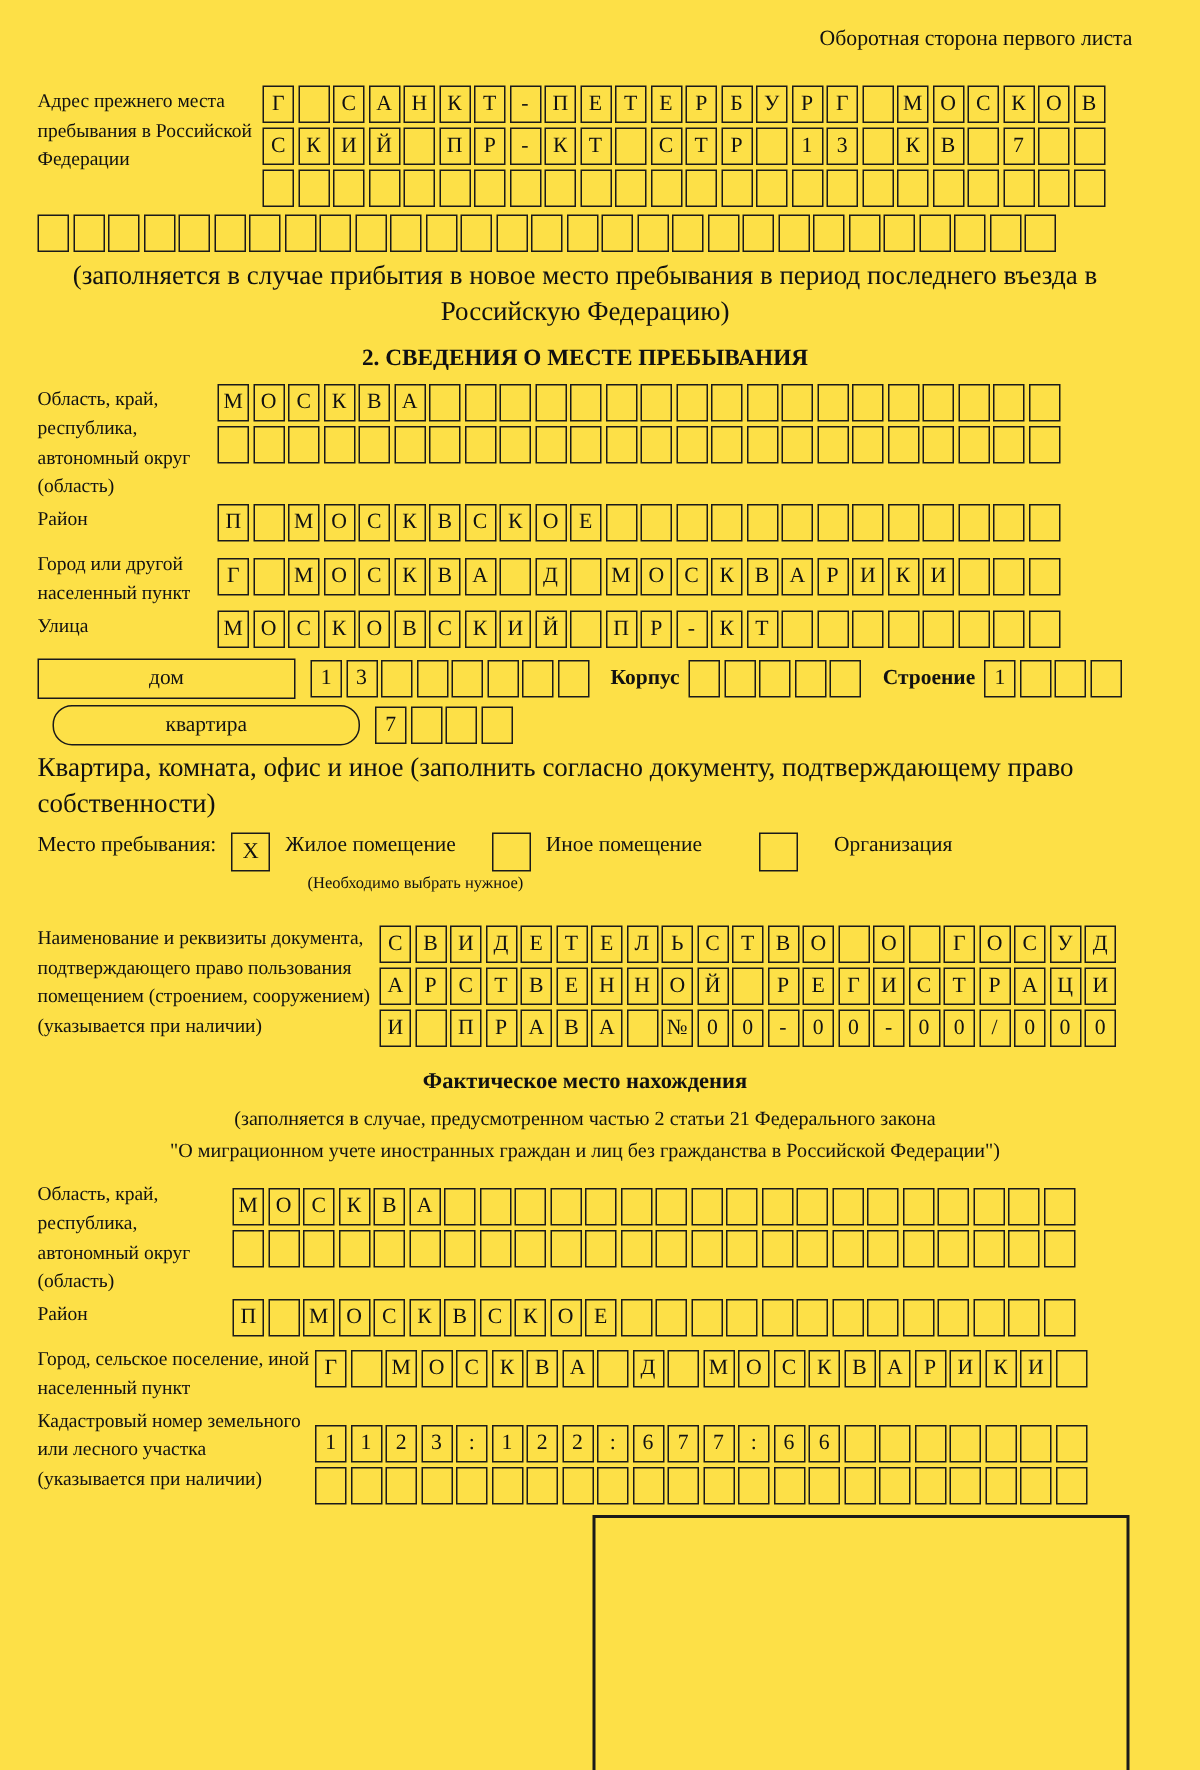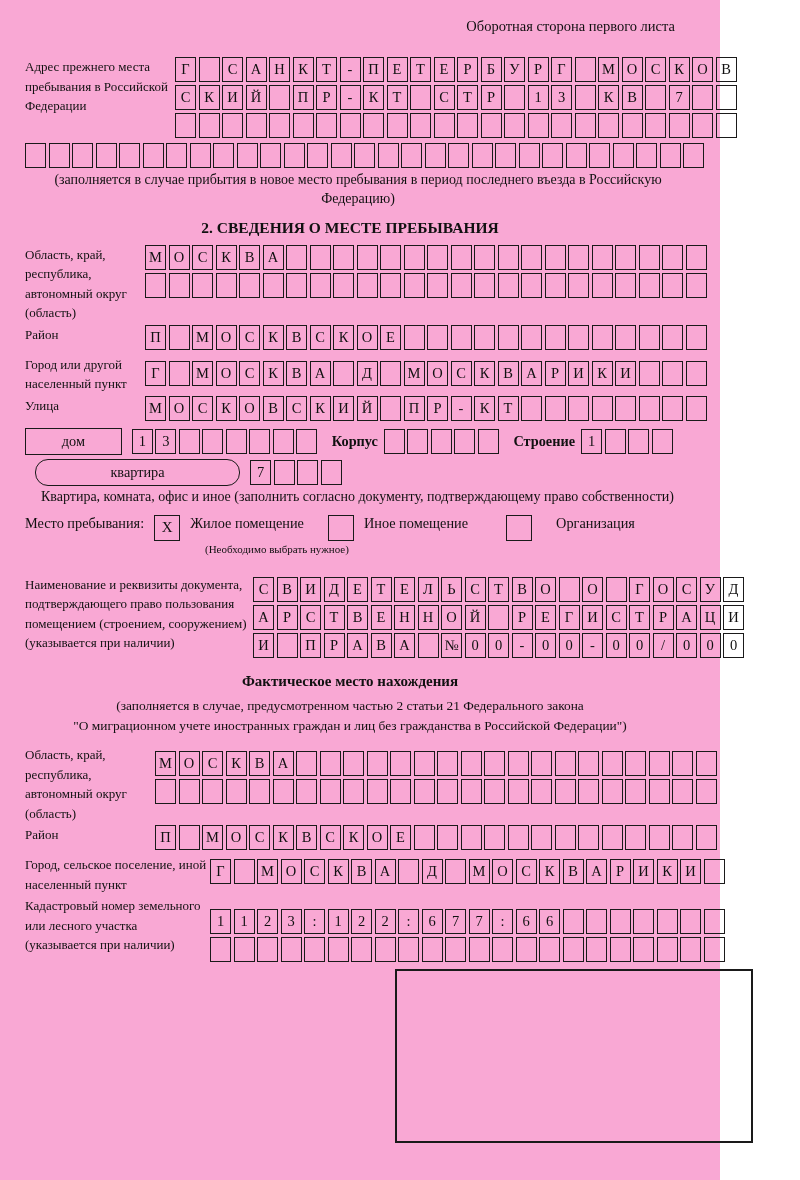--- a/index.html
+++ b/index.html
@@ -1,36 +1,36 @@
 <!DOCTYPE html>
 <html><head>
 <meta charset="utf-8">
 <style>
   * { margin:0; padding:0; box-sizing:border-box; }
   body { background:#fff; font-family:"Liberation Serif", serif; color:#111; }
-  .page { width:720px; height:1180px; background:#f9a8d4; padding:18px 45px 10px 25px; position:relative; }
+  .page { width:800px; height:1180px; background:#fde047; padding:18px 45px 10px 25px; position:relative; }
 
   .header { text-align:right; font-size:14.5px; margin-bottom:22px; }
 
   .field { display:flex; align-items:flex-start; margin-bottom:2px; }
   .flabel { font-size:13px; line-height:1.5; }
   .w150 { width:150px; flex:0 0 150px; }
   .w120 { width:120px; flex:0 0 120px; }
   .w130 { width:130px; flex:0 0 130px; }
   .w185 { width:185px; flex:0 0 185px; }
   .w228 { width:228px; flex:0 0 228px; }
 
   .rows { flex:1; }
   .cellrow { display:flex; margin-bottom:3px; }
   .cell { width:21px; height:25px; border:1.6px solid #1a1a1a; margin-right:2.5px;
           display:inline-flex; align-items:center; justify-content:center;
           font-size:14.5px; flex:0 0 21px; }
   .fullrow { margin-left:0; margin-top:1px; }
 
-  .note { font-size:14px; line-height:1.35;margin-left:16px; }
+  .note { font-size:18px; line-height:1.35; }
   .center { text-align:center; }
 
   .section-title { text-align:center; font-weight:bold; font-size:15.5px; margin:10px 0 8px 0; }
   .sub-title { text-align:center; font-weight:bold; font-size:15px; margin:12px 0 6px 0; }
 
   .house-row { display:flex; align-items:center; margin:4px 0 2px 0; }
   .labelbox { border:1.6px solid #1a1a1a; height:27px; display:inline-flex;
               align-items:center; justify-content:center; font-size:14.3px; }
   .dom-box { width:172px; margin-right:10px; }
   .kv-box { width:205px; margin:0 0 0 10px;border-radius:13px; }

